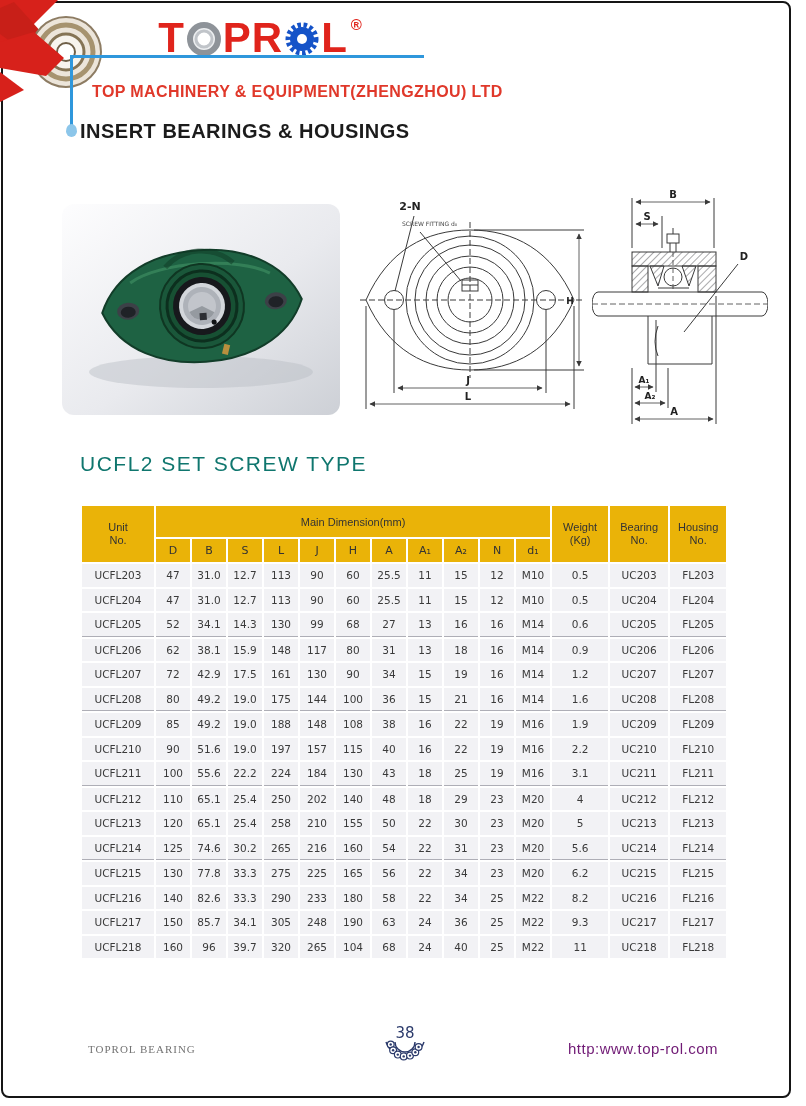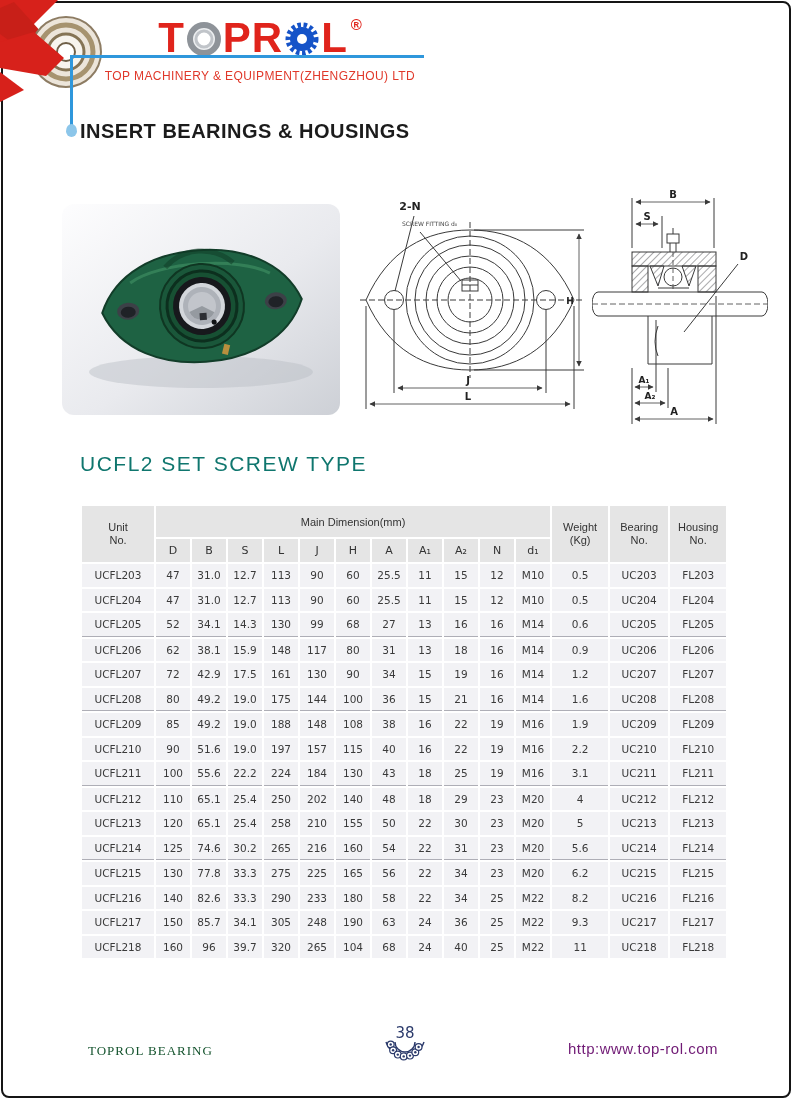--- a/index.html
+++ b/index.html
@@ -10,46 +10,46 @@
   
   .frame{position:absolute;left:1px;top:1px;width:790px;height:1097px;
     border:2px solid #151515;border-radius:8px;box-sizing:border-box;background:#fff;}
   
   .corner{position:absolute;left:0;top:0;width:120px;height:110px;}
   
   .brand{position:absolute;left:92px;top:14px;width:336px;text-align:center;}
   .wordmark{display:flex;justify-content:center;align-items:center;gap:1px;height:48px;}
   .wordmark .ltr{font-weight:bold;font-size:42px;line-height:44px;color:#e0241c;letter-spacing:1px;}
   .wordmark .reg{font-weight:bold;font-size:15px;color:#e0241c;align-self:flex-start;margin-top:2px;margin-left:2px;}
-  .brand-sub{margin-top:7px;font-size:12px;font-weight:normal;color:#e0382a;letter-spacing:0.4px;white-space:nowrap;}
+  .brand-sub{margin-top:21px;font-size:16px;font-weight:bold;color:#e0382a;letter-spacing:0.4px;white-space:nowrap;}
   
   .hline{position:absolute;left:72px;top:55px;width:352px;height:3px;background:#2f97dc;}
   .vline{position:absolute;left:70px;top:55px;width:3px;height:72px;background:#2f97dc;}
   .vtip{position:absolute;left:66px;top:124px;width:11px;height:13px;background:#8cc6ea;
     border-radius:50% 50% 50% 50%/55% 55% 45% 45%;}
   
   .page-title{position:absolute;left:80px;top:120px;font-size:20px;font-weight:bold;color:#1b1b1b;letter-spacing:0.5px;}
   .section-title{position:absolute;left:80px;top:452px;font-size:21px;color:#0f766e;letter-spacing:1.5px;}
   
   .photo{position:absolute;left:62px;top:204px;width:278px;height:211px;}
   .front-view{position:absolute;left:358px;top:188px;width:230px;height:238px;}
   .side-view{position:absolute;left:592px;top:186px;width:176px;height:242px;}
   
   .tbl-wrap{position:absolute;left:80px;top:504px;width:648px;}
   table{border-collapse:separate;border-spacing:2px;table-layout:fixed;width:648px;}
-  th{background:#e5e5e5;font-weight:normal;font-size:11px;color:#333;text-align:center;vertical-align:middle;padding:0;}
+  th{background:#eab308;font-weight:normal;font-size:11px;color:#333;text-align:center;vertical-align:middle;padding:0;}
   th.main{height:30px;}
   th.rspan{height:56px;line-height:13px;}
   th.sub{height:22px;font-family:"DejaVu Sans","Liberation Sans",sans-serif;}
   td{background:#f2f2f5;height:22.5px;text-align:center;vertical-align:middle;
      font-size:10.5px;color:#3a3a3a;padding:0;font-family:"DejaVu Sans","Liberation Sans",sans-serif;}
   tr.group-end td{border-bottom:1px solid #aeaeb6;}
   
   .foot-left{position:absolute;left:88px;top:1043px;font-family:"Liberation Serif",serif;
-    font-size:13px;letter-spacing:1px;color:#14532d;}
+    font-size:11px;letter-spacing:1px;color:#737373;}
   .foot-right{position:absolute;right:88px;top:1040px;font-size:15px;color:#701a75;letter-spacing:0.5px;}
   .page-badge{position:absolute;left:374px;top:1022px;width:62px;height:46px;}
   svg text{font-family:"DejaVu Sans","Liberation Sans",sans-serif;}
 </style>
 </head>
 <body>
 
 <div class="frame"></div>
 
 <svg class="corner" viewBox="0 0 120 110">

